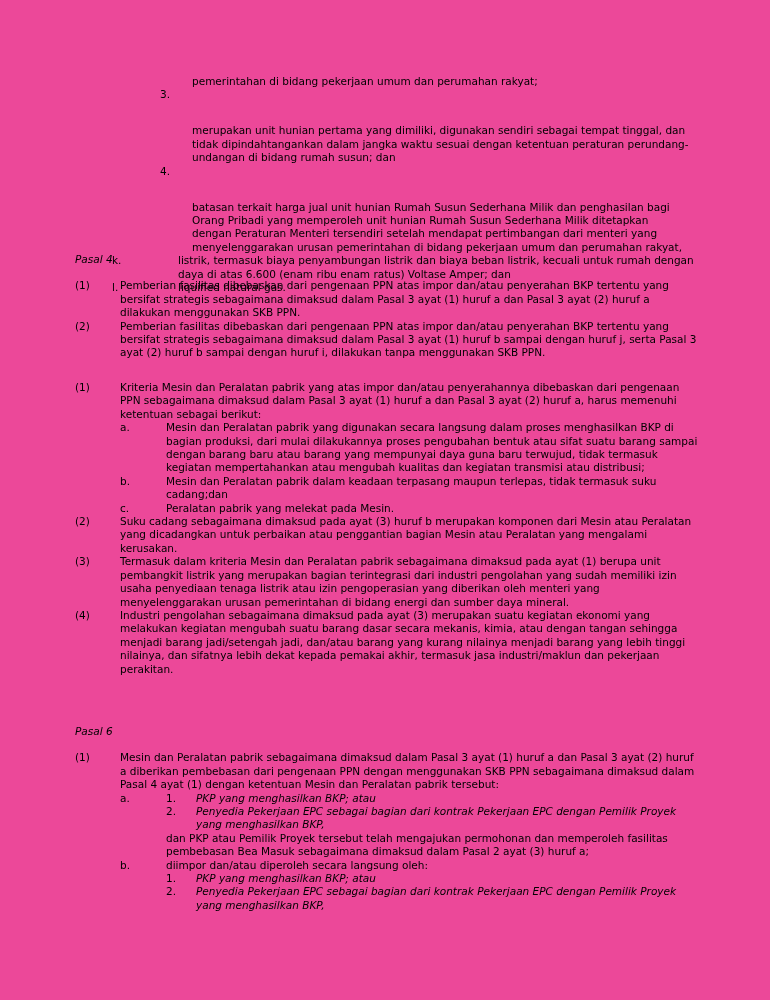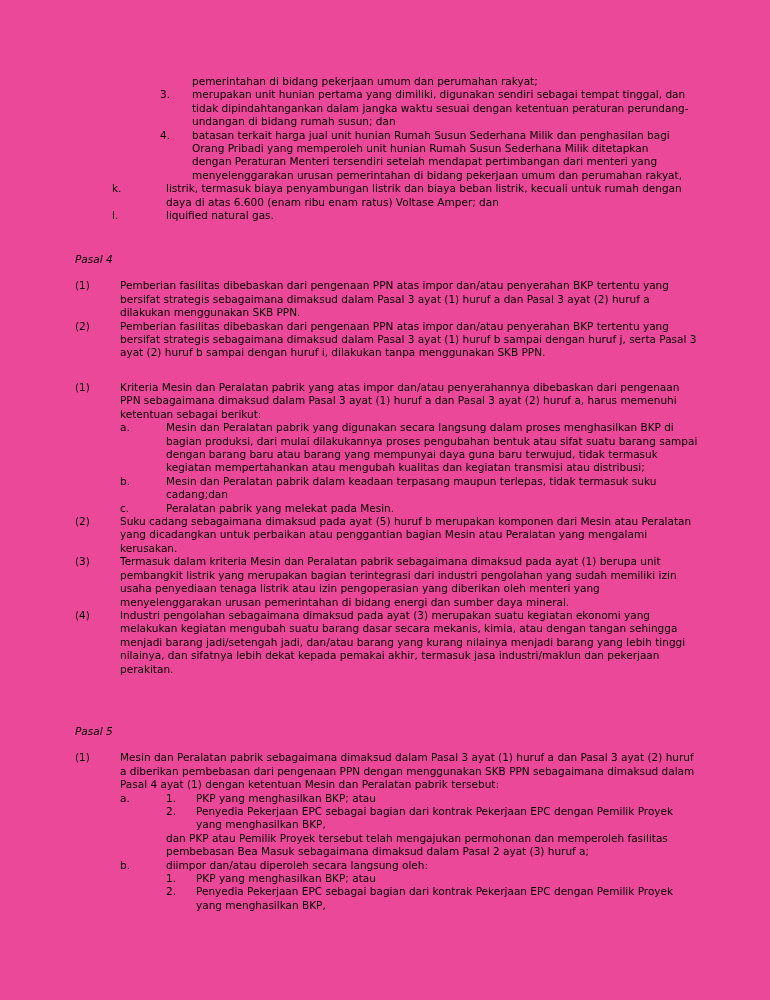--- a/index.html
+++ b/index.html
@@ -21,34 +21,34 @@
   #sec-pasal6{top:725px;}
 
   .row{display:flex;align-items:flex-start;}
   .m{flex:0 0 auto;}
   .t{flex:0 0 auto;}
 
   
   .f-cont{margin-left:192px;width:500px;}
   .row.f-num{margin-left:160px;}
   .row.f-num > .m{width:32px;}
-  .row.f-num > .t{width:498px;}
+  .row.f-num > .t{width:498px;margin-top:36px;}
   .row.f-letter{margin-left:112px;}
   .row.f-letter > .m{width:54px;}
-  .row.f-letter > .t{width:534px;}
+  .row.f-letter > .t{width:534px;margin-left:12px;}
 
   
   .heading{margin:0 0 13px 75px;width:580px;text-align:left;font-style:italic;}
   .row.ayat{margin-left:75px;}
   .row.ayat > .m{width:45px;}
   .row.ayat > .t{width:580px;}
   .row.letter > .m{width:46px;}
   .row.letter > .t{width:534px;}
   .row.digit > .m{width:30px;}
-  .row.digit > .t{width:495px;}
+  .row.digit > .t{width:495px;font-style:italic;}
 </style>
 </head>
 <body>
 
 <div class="page">
 
   <section class="sec" id="sec-fragment">
     <div class="f-cont">pemerintahan di bidang pekerjaan umum dan perumahan rakyat;</div>
 
     <div class="row f-num">
@@ -98,34 +98,34 @@
         </div>
         <div class="row letter">
           <span class="m">c.</span>
           <div class="t">Peralatan pabrik yang melekat pada Mesin.</div>
         </div>
       </div>
     </div>
 
     <div class="row ayat">
       <span class="m">(2)</span>
-      <div class="t">Suku cadang sebagaimana dimaksud pada ayat (5) huruf b merupakan komponen dari Mesin atau Peralatan yang dicadangkan untuk perbaikan atau penggantian bagian Mesin atau Peralatan yang mengalami kerusakan.</div>
+      <div class="t">Suku cadang sebagaimana dimaksud pada ayat (3) huruf b merupakan komponen dari Mesin atau Peralatan yang dicadangkan untuk perbaikan atau penggantian bagian Mesin atau Peralatan yang mengalami kerusakan.</div>
     </div>
     <div class="row ayat">
       <span class="m">(3)</span>
       <div class="t">Termasuk dalam kriteria Mesin dan Peralatan pabrik sebagaimana dimaksud pada ayat (1) berupa unit pembangkit listrik yang merupakan bagian terintegrasi dari industri pengolahan yang sudah memiliki izin usaha penyediaan tenaga listrik atau izin pengoperasian yang diberikan oleh menteri yang menyelenggarakan urusan pemerintahan di bidang energi dan sumber daya mineral.</div>
     </div>
     <div class="row ayat">
       <span class="m">(4)</span>
       <div class="t">Industri pengolahan sebagaimana dimaksud pada ayat (3) merupakan suatu kegiatan ekonomi yang melakukan kegiatan mengubah suatu barang dasar secara mekanis, kimia, atau dengan tangan sehingga menjadi barang jadi/setengah jadi, dan/atau barang yang kurang nilainya menjadi barang yang lebih tinggi nilainya, dan sifatnya lebih dekat kepada pemakai akhir, termasuk jasa industri/maklun dan pekerjaan perakitan.</div>
     </div>
   </section>
 
   <section class="sec" id="sec-pasal6">
-    <div class="heading">Pasal 5</div>
+    <div class="heading">Pasal 6</div>
 
     <div class="row ayat">
       <span class="m">(1)</span>
       <div class="t">
         <div>Mesin dan Peralatan pabrik sebagaimana dimaksud dalam Pasal 3 ayat (1) huruf a dan Pasal 3 ayat (2) huruf a diberikan pembebasan dari pengenaan PPN dengan menggunakan SKB PPN sebagaimana dimaksud dalam Pasal 4 ayat (1) dengan ketentuan Mesin dan Peralatan pabrik tersebut:</div>
 
         <div class="row letter">
           <span class="m">a.</span>
           <div class="t">
             <div class="row digit">

